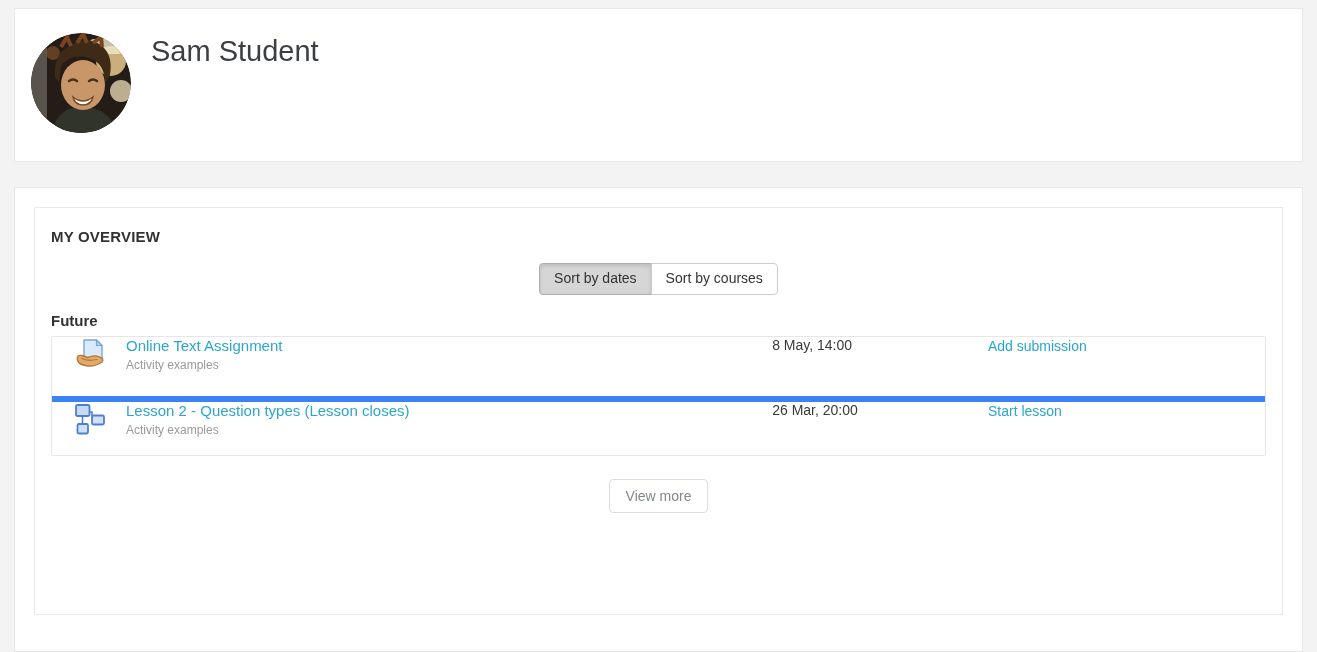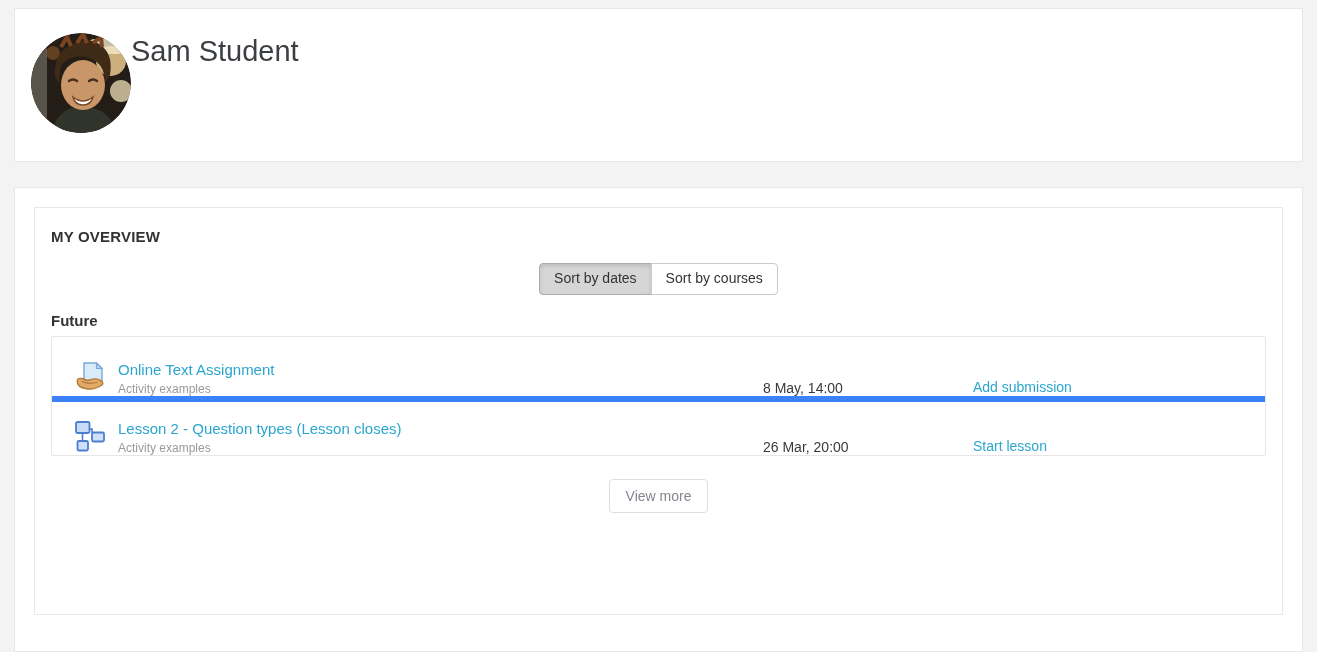--- a/index.html
+++ b/index.html
@@ -21,20 +21,21 @@
     padding: 24px 0 0 16px;
   }
   .avatar {
     width: 100px; height: 100px;
     border-radius: 50%;
     overflow: hidden;
     flex: 0 0 100px;
   }
   .avatar svg { display: block; width: 100%; height: 100%; }
   .user-name {
+    margin-left: 20px;
     margin-top: 2px;
     font-size: 29px;
     font-weight: 400;
     color: #3b3f43;
   }
 
   
   .main-card {
     margin: 25px 14px 0;
     background: #fff;
@@ -100,21 +101,21 @@
   .section-heading {
     margin: 17px 0 7px;
     font-size: 15px;
     font-weight: bold;
     color: #333;
   }
   .events {
     border: 1px solid #e6e6e6;
     border-radius: 2px;
   }
-  .event-row { display: flex; align-items: flex-end; height: 59px; }
+  .event-row { display: flex; align-items: flex-start; height: 59px; gap: 8px; }
   .event-row + .event-row { border-top: 6px solid #3b82f6; }
   .event-icon { width: 36px; height: 36px; margin: 0 9px 0 21px; flex: 0 0 36px; }
   .event-icon svg { display: block; width: 100%; height: 100%; }
   .event-text { width: 645px; }
   .event-title {
     font-size: 15px;
     color: #2ba6cf;
     text-decoration: none;
     display: inline-block;
   }

